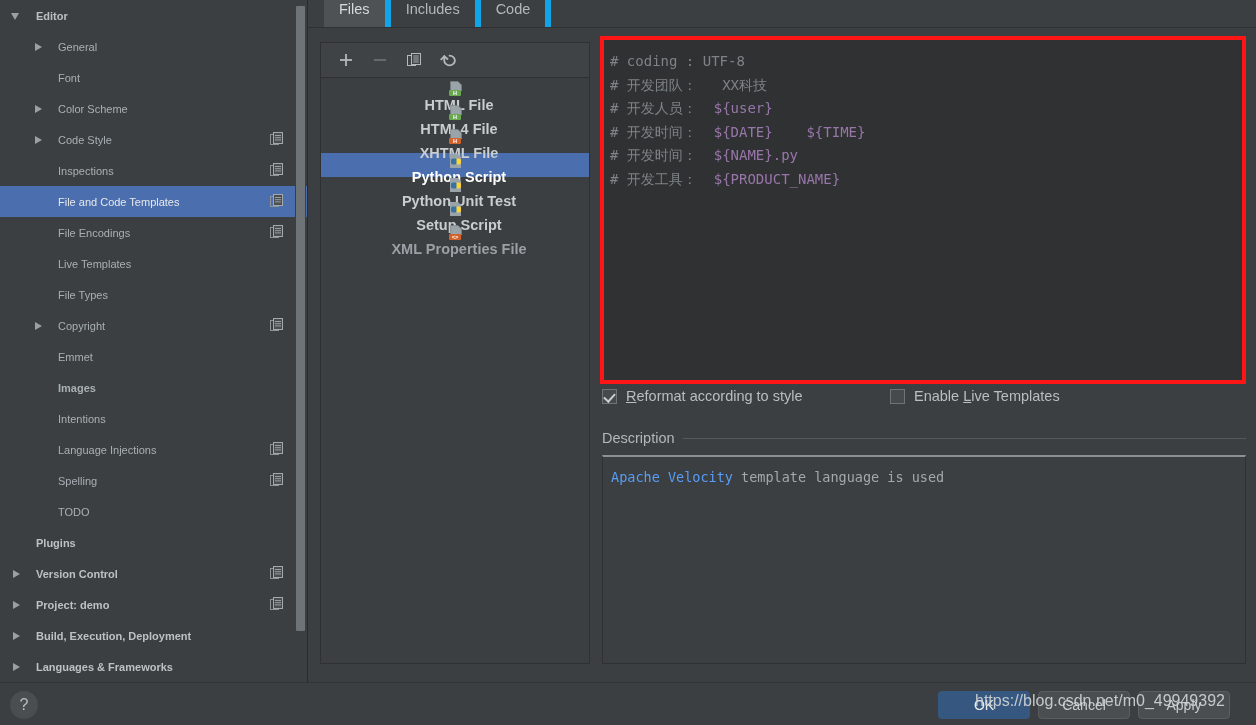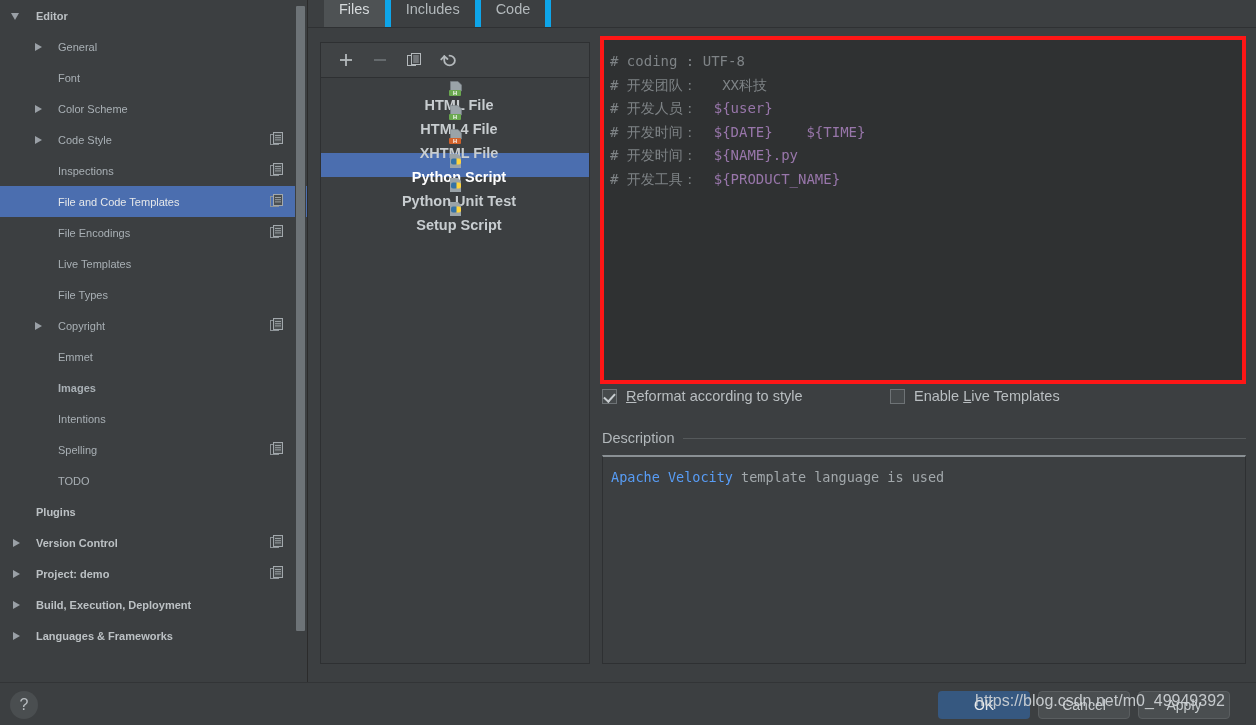--- a/index.html
+++ b/index.html
@@ -371,20 +371,31 @@
       <div class="tree-row">
         <span class="tree-arrow" style="margin-left: 32px;"></span>
         <span class="tree-label" style="margin-left: 12px; font-weight: bold;">Images</span>
       </div>
       <div class="tree-row">
         <span class="tree-arrow" style="margin-left: 32px;"></span>
         <span class="tree-label" style="margin-left: 12px;">Intentions</span>
       </div>
       <div class="tree-row">
         <span class="tree-arrow" style="margin-left: 32px;"></span>
+        <span class="tree-label" style="margin-left: 12px;">Language Injections</span>
+        <span class="copy-badge"><svg viewBox="0 0 14 14" width="14" height="14">
+            <rect x="0.5" y="2.5" width="8" height="10" fill="none" stroke="#8d9397"></rect>
+            <rect x="3.5" y="0.5" width="9" height="11" fill="#4a4e50" stroke="#a2a8ac"></rect>
+            <line x1="5" y1="3.5" x2="11" y2="3.5" stroke="#a2a8ac" stroke-width="0.9"></line>
+            <line x1="5" y1="5.7" x2="11" y2="5.7" stroke="#a2a8ac" stroke-width="0.9"></line>
+            <line x1="5" y1="7.9" x2="11" y2="7.9" stroke="#a2a8ac" stroke-width="0.9"></line>
+          </svg></span>
+      </div>
+      <div class="tree-row">
+        <span class="tree-arrow" style="margin-left: 32px;"></span>
         <span class="tree-label" style="margin-left: 12px;">Spelling</span>
         <span class="copy-badge"><svg viewBox="0 0 14 14" width="14" height="14">
             <rect x="0.5" y="2.5" width="8" height="10" fill="none" stroke="#8d9397"></rect>
             <rect x="3.5" y="0.5" width="9" height="11" fill="#4a4e50" stroke="#a2a8ac"></rect>
             <line x1="5" y1="3.5" x2="11" y2="3.5" stroke="#a2a8ac" stroke-width="0.9"></line>
             <line x1="5" y1="5.7" x2="11" y2="5.7" stroke="#a2a8ac" stroke-width="0.9"></line>
             <line x1="5" y1="7.9" x2="11" y2="7.9" stroke="#a2a8ac" stroke-width="0.9"></line>
           </svg></span>
       </div>
       <div class="tree-row">
@@ -514,20 +525,28 @@
             </svg></span>
           <span>Python Unit Test</span>
         </div>
         <div class="list-row">
           <span class="file-icon"><svg viewBox="0 0 16 16" width="16" height="16">
               <path d="M2 1 h8 l3 3 v11 h-11 z" fill="#9aa3a8"></path>
               <path d="M7.5 5.5 h3.5 a2 2 0 0 1 2 2 v2 a2 2 0 0 1 -2 2 h-3.5 z" fill="#ffd43b"></path>
               <path d="M8.5 5.5 h-3.5 a2 2 0 0 0 -2 2 v2 a2 2 0 0 0 2 2 h3.5 z" fill="#3572a5"></path>
             </svg></span>
           <span>Setup Script</span>
+        </div>
+        <div class="list-row dim">
+          <span class="file-icon"><svg viewBox="0 0 16 16" width="16" height="16">
+              <path d="M2.5 0.5 h7.5 l3.5 3.5 v6 h-11 z" fill="#9aa3a8" stroke="#7c858a" stroke-width="0.6"></path>
+              <rect x="1" y="9" width="12" height="6" fill="#d1622b" rx="1"></rect>
+              <text x="7" y="14" text-anchor="middle" font-size="5.6" fill="#ffffff" font-family="Liberation Sans, sans-serif" font-weight="bold">&lt;&gt;</text>
+            </svg></span>
+          <span>XML Properties File</span>
         </div>
       </div>
   </div>
 
   <div id="editor-wrap">
     <div id="editor">
         <div class="code-line"><span># coding : UTF-8</span></div>
         <div class="code-line"><span># 开发团队：   XX科技</span></div>
         <div class="code-line"><span># 开发人员：  </span><span class="var">${user}</span></div>
         <div class="code-line"><span># 开发时间：  </span><span class="var">${DATE}    ${TIME}</span></div>

